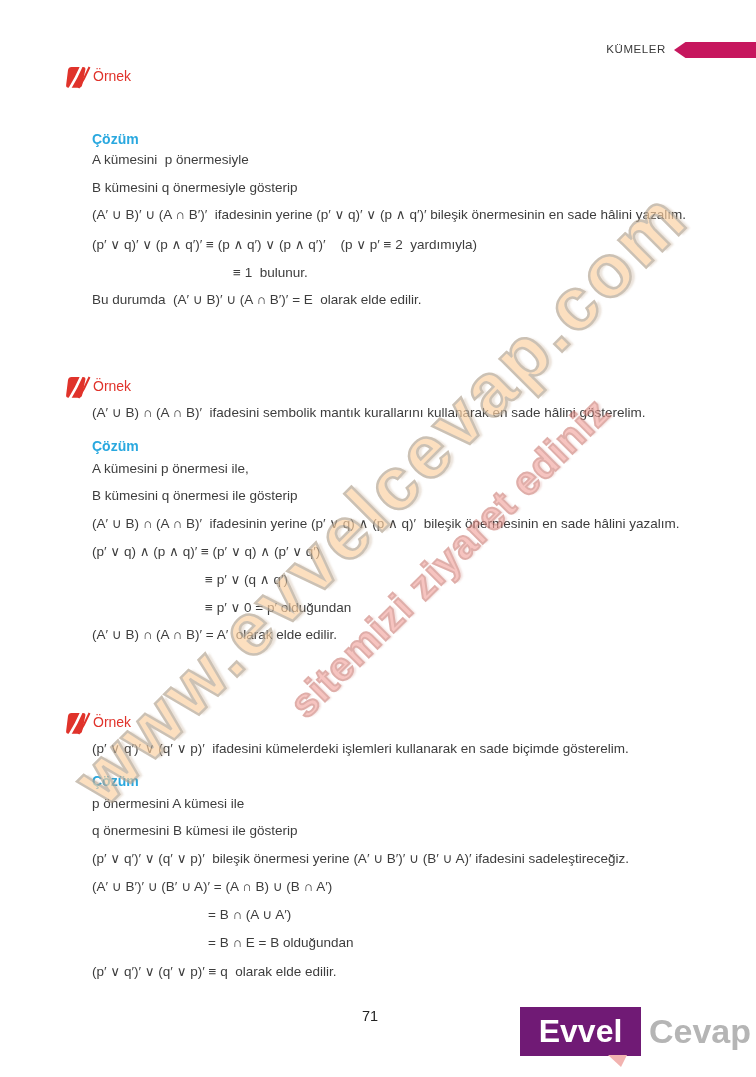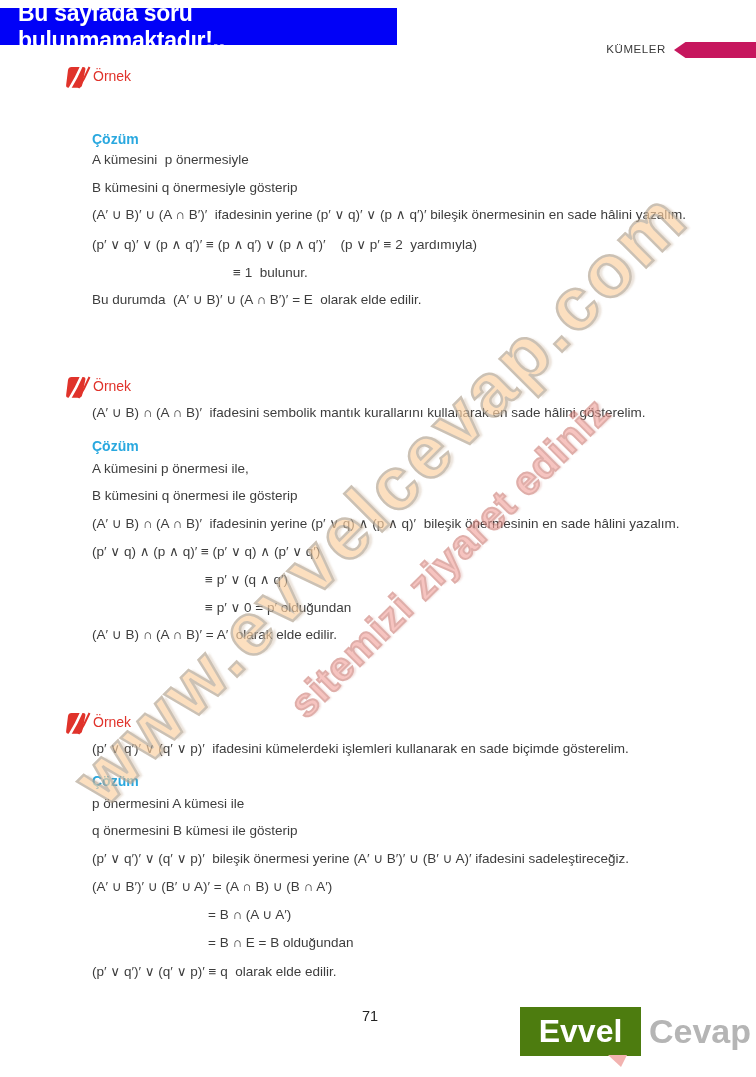--- a/index.html
+++ b/index.html
@@ -62,42 +62,41 @@
     text-shadow:2px 2px 2px rgba(190,90,80,0.30);
     opacity:0.62;z-index:5;pointer-events:none;white-space:pre;
   }
   
   .page-number{
     position:absolute;left:340px;top:1008px;width:60px;text-align:center;
     font-size:14.5px;color:#222222;z-index:2;
   }
   .logo{position:absolute;left:520px;top:1007px;z-index:2;}
   .logo-bubble{
-    position:relative;display:inline-block;background:#4d7c0f;
+    position:relative;display:inline-block;background:#701a75;
     width:121px;height:49px;text-align:center;
   }
   .logo-bubble:after{
     content:"";position:absolute;left:88px;bottom:-11px;
     border-left:13px solid transparent;border-right:6px solid transparent;
     border-top:12px solid #f2b3b0;
   }
   .logo-part1{
     color:#ffffff;font-size:32px;font-weight:bold;line-height:49px;
   }
   .logo-part2{
     display:inline-block;vertical-align:top;margin-left:8px;
     color:#b5b5b5;font-size:34px;font-weight:bold;line-height:49px;
   }
 </style>
 </head>
 <body>
 
 <div id="page">
 
-  <div class="banner">Bu sayfada soru bulunmamaktadır!..</div>
   <div class="chapter-label">KÜMELER</div>
   <div class="chapter-arrow"></div>
 
   <svg class="ornek-icon" style="top:66px;" viewBox="0 0 27 23">
     <path d="M4 4 Q4.5 1 7.5 1 L19 1 Q22 1 21.3 4 L18.3 18.5 Q17.7 21.8 14.7 21.8 L4.6 21.8 Q1.6 21.8 2.2 18.5 Z" fill="#e0332b"></path>
     <path d="M17.5 0 C14.5 7 10.5 15 5.5 23" stroke="#ffffff" stroke-width="2.6" fill="none"></path>
     <path d="M25.5 1 C22.5 8 19 15 14.5 22" stroke="#e0332b" stroke-width="2" fill="none"></path>
   </svg>
   <div class="ornek-label" style="top:68px;">Örnek</div>
   <div class="cozum-label" style="top:131px;">Çözüm</div>

